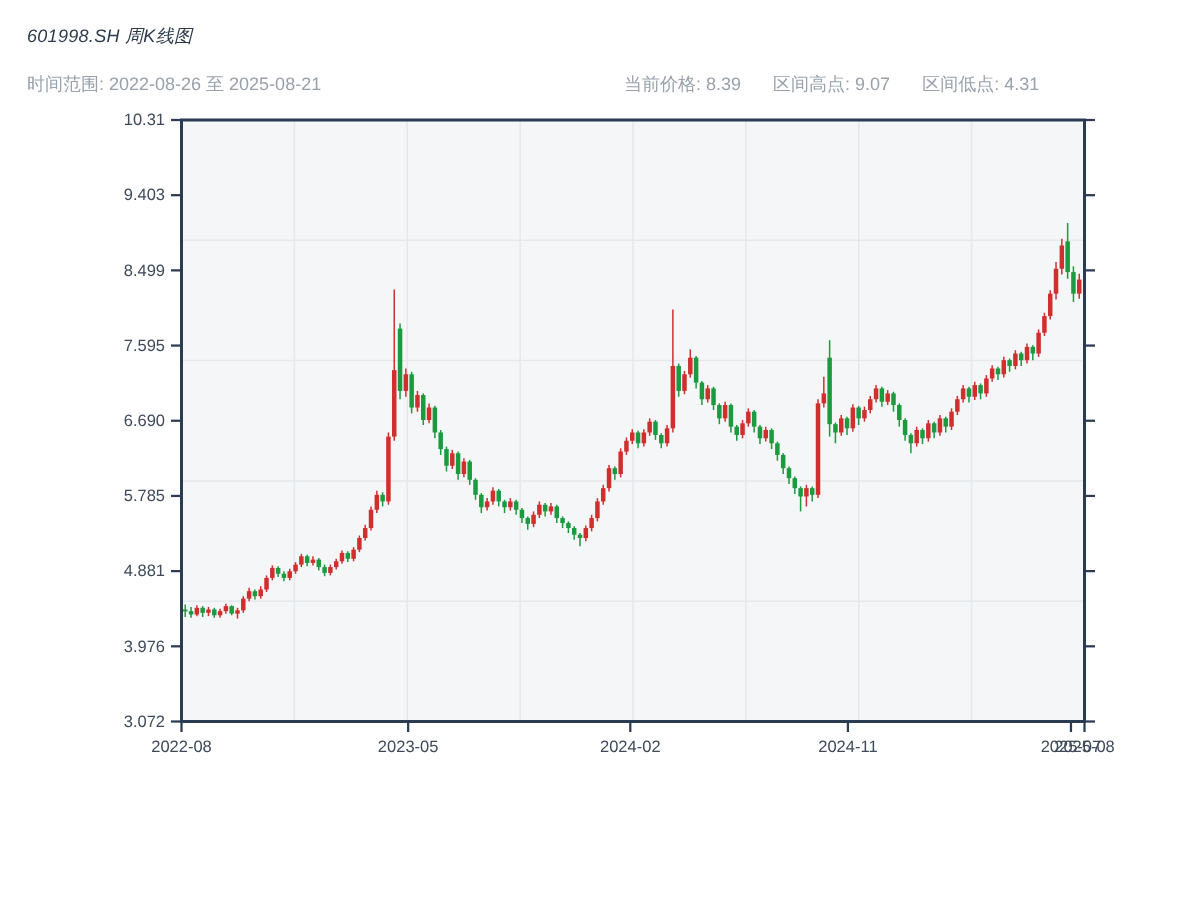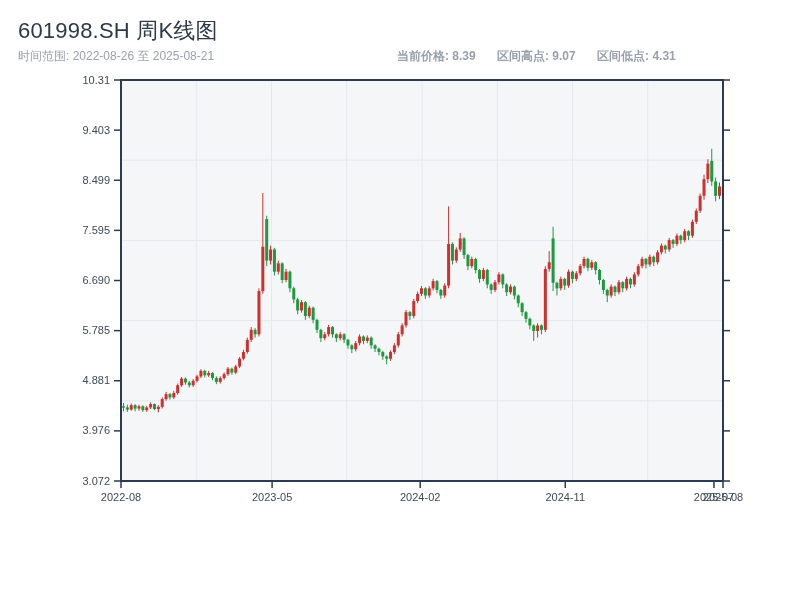--- a/index.html
+++ b/index.html
@@ -2,28 +2,28 @@
 <html><head>
 <meta charset="utf-8">
 <style>
   html,body{margin:0;padding:0;background:#ffffff;}
   body{
     width:800px;height:600px;position:relative;overflow:hidden;
     font-family:"Liberation Sans","DejaVu Sans",sans-serif;
   }
   .page-title{
     position:absolute;left:18px;top:16px;
-    font-size:22px;font-weight:500;color:#2d3a4a;letter-spacing:.2px;
+    font-size:12px;font-weight:500;color:#2d3a4a;letter-spacing:.2px;font-style:italic;
   }
   .sub-row{
     position:absolute;left:18px;top:48px;width:764px;
     font-size:12px;color:#98a1ac;
   }
   .sub-left{position:absolute;left:0;top:0;}
-  .sub-stats{position:absolute;left:379px;top:0;white-space:nowrap;font-weight:bold;}
+  .sub-stats{position:absolute;left:398px;top:0;white-space:nowrap;}
   .sub-stats span{margin-right:18px;}
   #chart-wrap{position:absolute;left:0;top:0;width:800px;height:508px;}
   svg text{font-family:"Liberation Sans","DejaVu Sans",sans-serif;}
 </style>
 </head>
 <body>
 
 <div id="chart-wrap">
   <svg id="plot-svg" width="800" height="600" viewBox="0 0 800 600">
       <rect x="121" y="80" width="602" height="401" fill="#f4f6f8"></rect>

